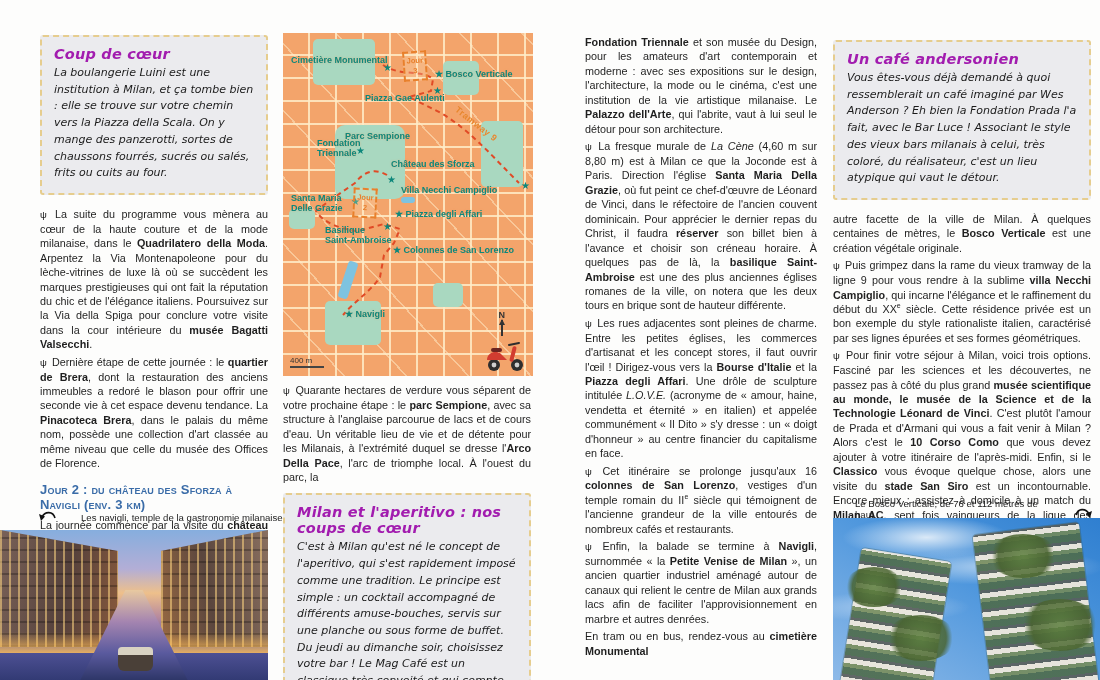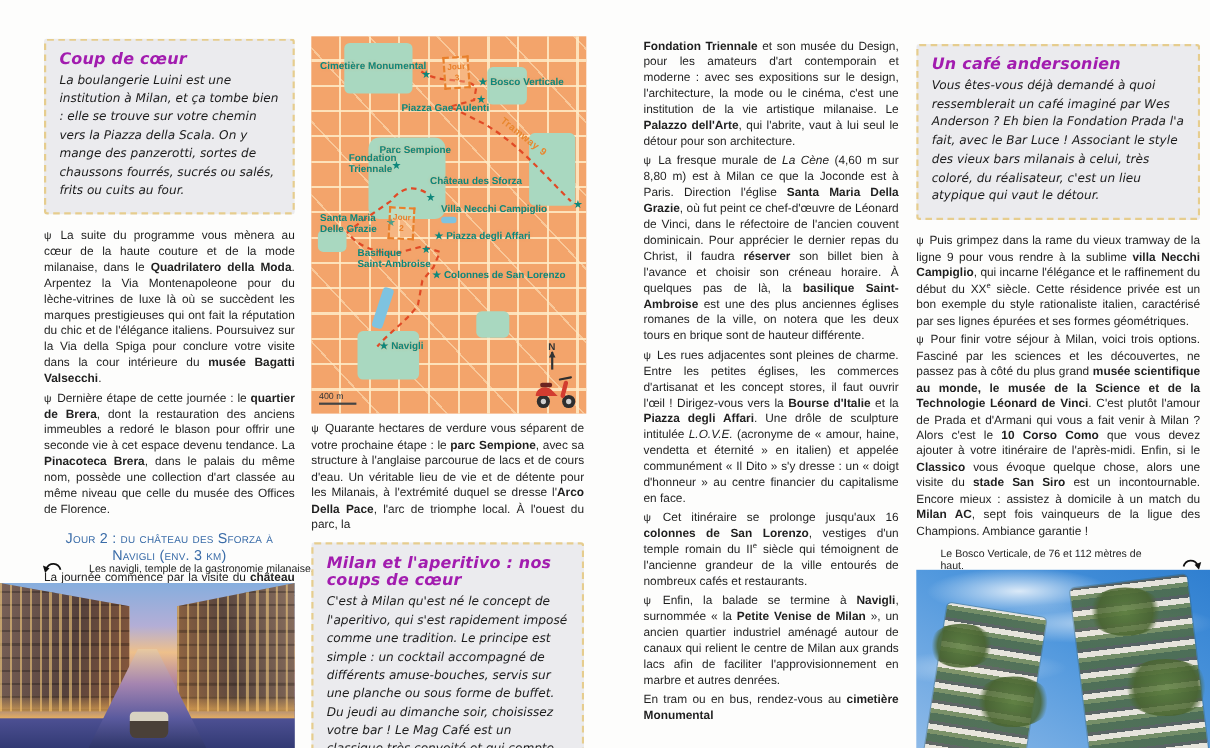--- a/index.html
+++ b/index.html
@@ -26,23 +26,23 @@
   .script-title{
     font-family:"DejaVu Sans", sans-serif;
     font-style:italic;font-weight:bold;
     font-size:14.5px;letter-spacing:.2px;margin:0 0 3px 0;color:#a21caf;
   }
   .script-text{
     font-family:"DejaVu Sans", sans-serif;
     font-style:italic;font-size:11px;line-height:1.52;color:#1b1b1b;
   }
   .jour-h{
-    font-variant:small-caps;font-weight:normal;
+    font-variant:small-caps;font-weight:bold;
     font-size:13px;line-height:1.2;color:#3a6ca8;
-    margin:11px 0 5px 0;letter-spacing:.2px;text-align:center;
+    margin:11px 0 5px 0;letter-spacing:.2px;
   }
   .caption{font-size:9.6px;color:#1d1d1d;}
   .cap-row{position:absolute;display:flex;align-items:flex-end;gap:23px;}
   
   #map{
     position:absolute;left:283px;top:33px;width:250px;height:343px;
     background-color:#f3a46b;
     background-image:
       repeating-linear-gradient(0deg, transparent 0 21px, rgba(255,236,200,.85) 21px 23px),
       repeating-linear-gradient(90deg, transparent 0 25px, rgba(255,236,200,.85) 25px 27px),
@@ -234,20 +234,21 @@
   <p><span class="fork">ψ </span><span>Enfin, la balade se termine à </span><span class="bd">Navigli</span><span>, surnommée « la </span><span class="bd">Petite Venise de Milan</span><span> », un ancien quartier industriel aménagé autour de canaux qui relient le centre de Milan aux grands lacs afin de faciliter l'approvisionnement en marbre et autres denrées.</span></p>
   <p><span>En tram ou en bus, rendez-vous au </span><span class="bd">cimetière Monumental</span></p>
 
 </div>
 
 <div class="col bodytext" style="left:833px;top:40px;width:258px;">
   <div class="dashbox">
     <div class="script-title">Un café andersonien</div>
     <div class="script-text">Vous êtes-vous déjà demandé à quoi ressemblerait un café imaginé par Wes Anderson ? Eh bien la Fondation Prada l'a fait, avec le Bar Luce ! Associant le style des vieux bars milanais à celui, très coloré, du réalisateur, c'est un lieu atypique qui vaut le détour.</div>
   </div>
+  <p><span>autre facette de la ville de Milan. À quelques centaines de mètres, le </span><span class="bd">Bosco Verticale</span><span> est une création végétale originale.</span></p>
   <p><span class="fork">ψ </span><span>Puis grimpez dans la rame du vieux tramway de la ligne 9 pour vous rendre à la sublime </span><span class="bd">villa Necchi Campiglio</span><span>, qui incarne l'élégance et le raffinement du début du XX</span><sup>e</sup><span> siècle. Cette résidence privée est un bon exemple du style rationaliste italien, caractérisé par ses lignes épurées et ses formes géométriques.</span></p>
   <p><span class="fork">ψ </span><span>Pour finir votre séjour à Milan, voici trois options. Fasciné par les sciences et les découvertes, ne passez pas à côté du plus grand </span><span class="bd">musée scientifique au monde, le musée de la Science et de la Technologie Léonard de Vinci</span><span>. C'est plutôt l'amour de Prada et d'Armani qui vous a fait venir à Milan ? Alors c'est le </span><span class="bd">10 Corso Como</span><span> que vous devez ajouter à votre itinéraire de l'après-midi. Enfin, si le </span><span class="bd">Classico</span><span> vous évoque quelque chose, alors une visite du </span><span class="bd">stade San Siro</span><span> est un incontournable. Encore mieux : assistez à domicile à un match du </span><span class="bd">Milan AC</span><span>, sept fois vainqueurs de la ligue des Champions. Ambiance garantie !</span></p>
 </div>
 
 <div class="cap-row" style="left:855px;top:498px;width:238px;justify-content:flex-end;">
   <span class="caption">Le Bosco Verticale, de 76 et 112 mètres de haut.</span>
   <svg class="curve-arrow" width="20" height="14" viewBox="0 0 20 14">
     <path d="M3 9 C 5 2, 13 2, 16 8" stroke="#111" stroke-width="1.6" fill="none"></path>
     <polygon points="19,5 13,7.5 17,12" fill="#111"></polygon>
   </svg>

